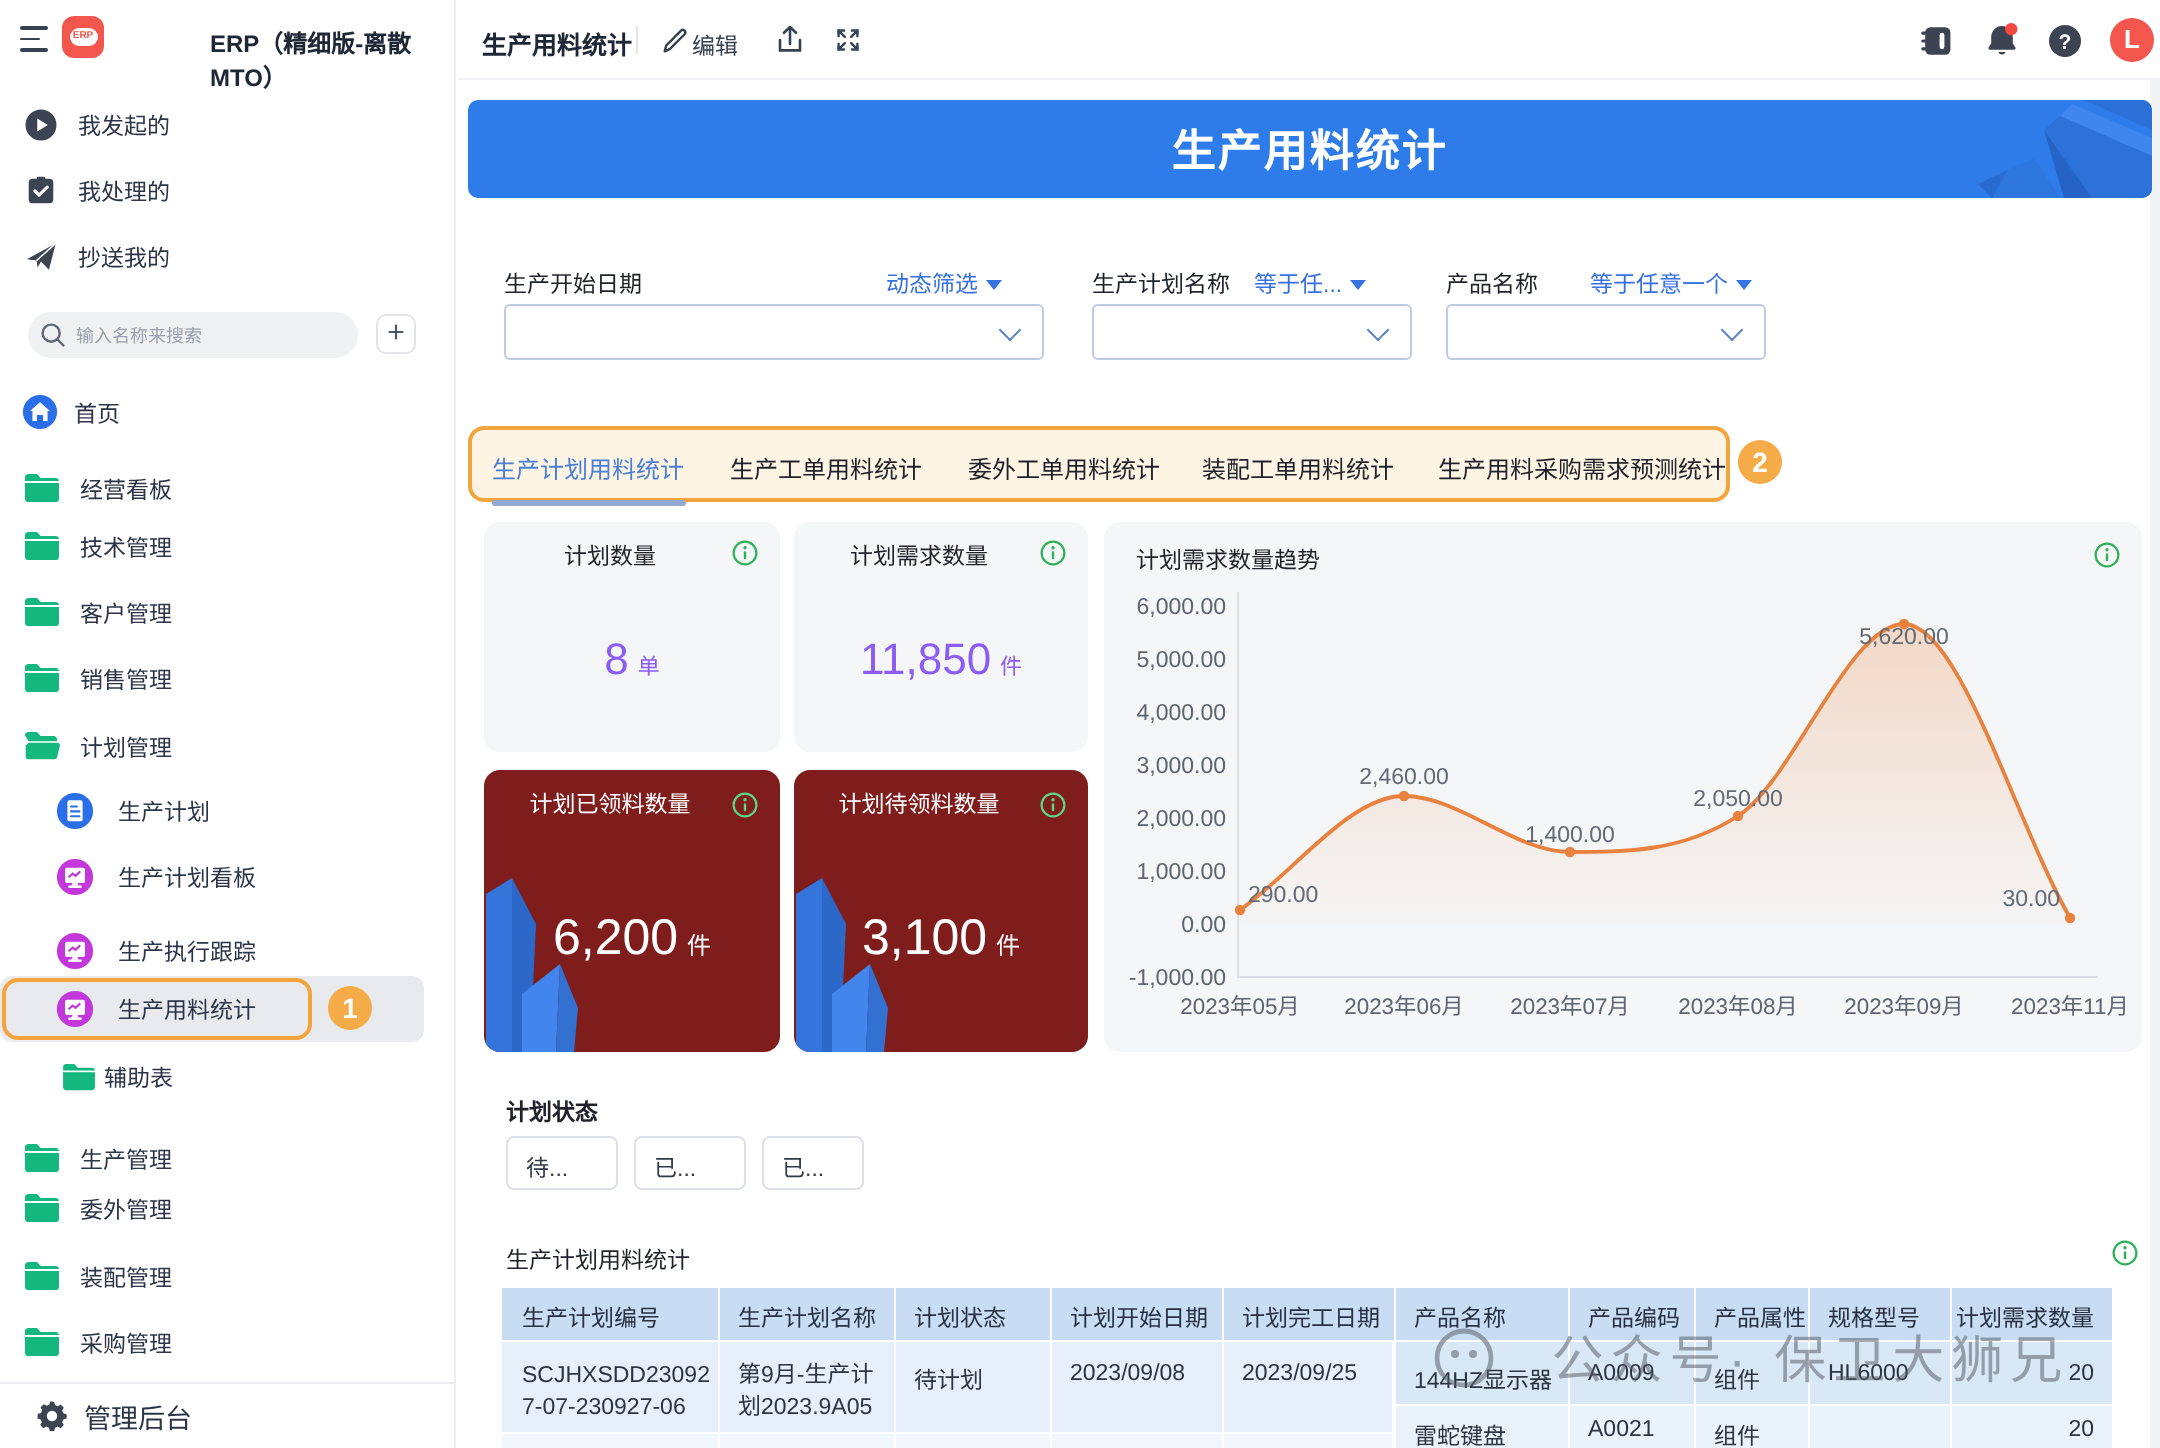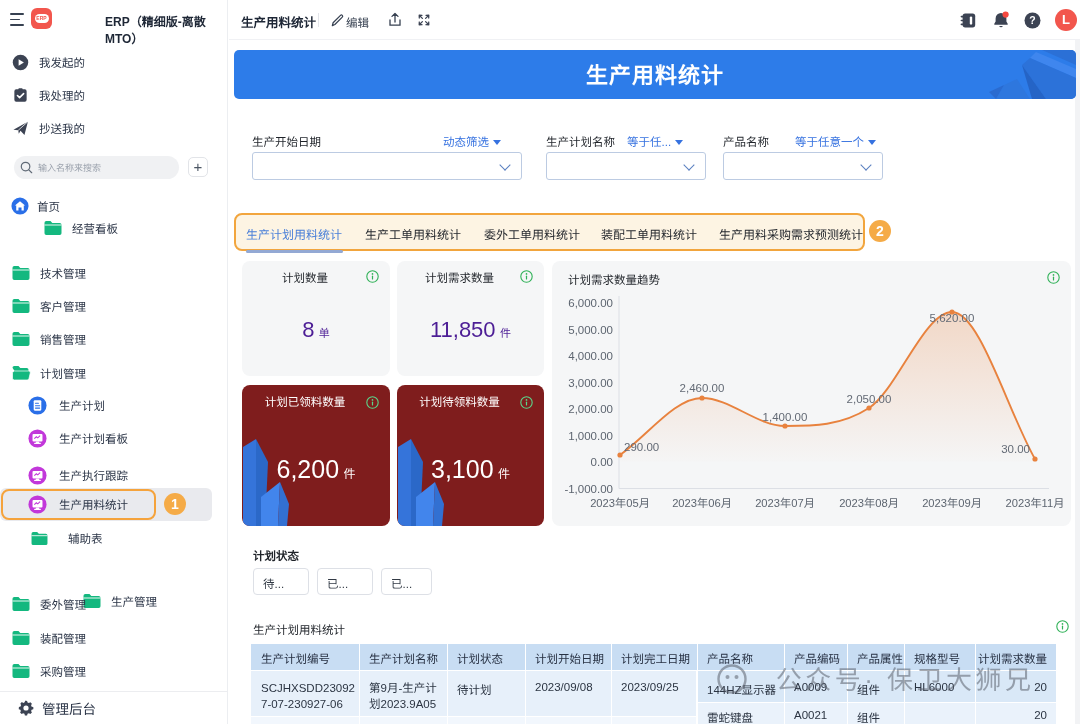--- a/index.html
+++ b/index.html
@@ -65,21 +65,21 @@
   
   #tabbox { position:absolute; left:5px; top:213px; width:631px; height:38px; background:#fdf4e3;
     border:2px solid #f2a53d; border-radius:8px; z-index:3; }
   .tab { position:absolute; top:225px; font-size:12px; color:#1f2329; z-index:5; }
   .tab.act { color:#4a7fd8; }
   .underline { position:absolute; left:17px; top:249.5px; width:97px; height:3px; background:#93a9d4; border-radius:2px; z-index:4;}
 
   
   .card { position:absolute; border-radius:8px; background:#f5f6f7; }
   .card .ct { position:absolute; top:8px; left:0; right:22px; text-align:center; font-size:11.5px; color:#1f2329; }
-  .bigv { position:absolute; width:100%; text-align:center; color:#4c1d95; }
+  .bigv { position:absolute; width:100%; text-align:center; color:#8b5cf6; }
   .card.blue { background:#7f1d1d; overflow:hidden; }
   .card.blue .ct { color:#fff; text-align:center; }
   .card.blue .bigv { color:#fff; }
 
   
   .stbtn { position:absolute; top:568px; height:27px; background:#fff; border:1px solid #dde0e6;
     border-radius:4px; font-size:11.5px; color:#323a45; padding:6px 0 0 9px; }
 
   
   .tblwrap { position:absolute; left:22px; top:644px; width:805px; height:80px; overflow:hidden; font-size:11.5px; }
@@ -133,21 +133,21 @@
   <div class="plusbtn">+</div>
 
   <div class="sb-item" style="top:194px;">
     <svg style="margin-left:11px" width="18" height="18" viewBox="0 0 20 20">
         <circle cx="10" cy="10" r="9.5" fill="#2a6fe8"></circle>
         <path d="M10 4.6 L15.6 9.4 H14.2 V15 H11.7 V11.6 H8.3 V15 H5.8 V9.4 H4.4 Z" fill="#fff"></path>
       </svg>
     <span class="txt" style="margin-left:8px">首页</span>
   </div>
 
-  <div class="sb-item" style="top:216px;padding-left:32px;">
+  <div class="sb-item" style="top:232px;">
       <svg style="margin-left:12px" width="18" height="16" viewBox="0 0 18 16">
         <path d="M0.5 2.8 a1.8 1.8 0 0 1 1.8-1.8 h4.2 l1.8 2 h7.4 a1.8 1.8 0 0 1 1.8 1.8 v8.4 a1.8 1.8 0 0 1 -1.8 1.8 H2.3 a1.8 1.8 0 0 1 -1.8-1.8 Z" fill="#14b87f"></path>
         <path d="M0.5 5 h17" stroke="#fff" stroke-width="0.9"></path>
       </svg>
       <span class="txt" style="margin-left:10px">经营看板</span>
     </div>
   <div class="sb-item" style="top:261px;">
       <svg style="margin-left:12px" width="18" height="16" viewBox="0 0 18 16">
         <path d="M0.5 2.8 a1.8 1.8 0 0 1 1.8-1.8 h4.2 l1.8 2 h7.4 a1.8 1.8 0 0 1 1.8 1.8 v8.4 a1.8 1.8 0 0 1 -1.8 1.8 H2.3 a1.8 1.8 0 0 1 -1.8-1.8 Z" fill="#14b87f"></path>
         <path d="M0.5 5 h17" stroke="#fff" stroke-width="0.9"></path>
@@ -217,24 +217,24 @@
         <path d="M7.4 15.9 h6.2" stroke="#fff" stroke-width="1.3" stroke-linecap="round"></path>
       </svg>
     <span class="txt" style="margin-left:12px">生产用料统计</span>
   </div>
 
   <div class="sb-item" style="top:526px;">
       <svg style="margin-left:31px" width="17" height="15" viewBox="0 0 18 16">
         <path d="M0.5 2.8 a1.8 1.8 0 0 1 1.8-1.8 h4.2 l1.8 2 h7.4 a1.8 1.8 0 0 1 1.8 1.8 v8.4 a1.8 1.8 0 0 1 -1.8 1.8 H2.3 a1.8 1.8 0 0 1 -1.8-1.8 Z" fill="#14b87f"></path>
         <path d="M0.5 5 h17" stroke="#fff" stroke-width="0.9"></path>
       </svg>
-      <span class="txt" style="margin-left:20px">辅助表</span>
-    </div>
-
-  <div class="sb-item" style="top:589px;justify-content:center;">
+      <span class="txt" style="margin-left:4px">辅助表</span>
+    </div>
+
+  <div class="sb-item" style="top:567px;">
       <svg style="margin-left:12px" width="18" height="16" viewBox="0 0 18 16">
         <path d="M0.5 2.8 a1.8 1.8 0 0 1 1.8-1.8 h4.2 l1.8 2 h7.4 a1.8 1.8 0 0 1 1.8 1.8 v8.4 a1.8 1.8 0 0 1 -1.8 1.8 H2.3 a1.8 1.8 0 0 1 -1.8-1.8 Z" fill="#14b87f"></path>
         <path d="M0.5 5 h17" stroke="#fff" stroke-width="0.9"></path>
       </svg>
       <span class="txt" style="margin-left:10px">生产管理</span>
     </div>
   <div class="sb-item" style="top:592px;">
       <svg style="margin-left:12px" width="18" height="16" viewBox="0 0 18 16">
         <path d="M0.5 2.8 a1.8 1.8 0 0 1 1.8-1.8 h4.2 l1.8 2 h7.4 a1.8 1.8 0 0 1 1.8 1.8 v8.4 a1.8 1.8 0 0 1 -1.8 1.8 H2.3 a1.8 1.8 0 0 1 -1.8-1.8 Z" fill="#14b87f"></path>
         <path d="M0.5 5 h17" stroke="#fff" stroke-width="0.9"></path>

